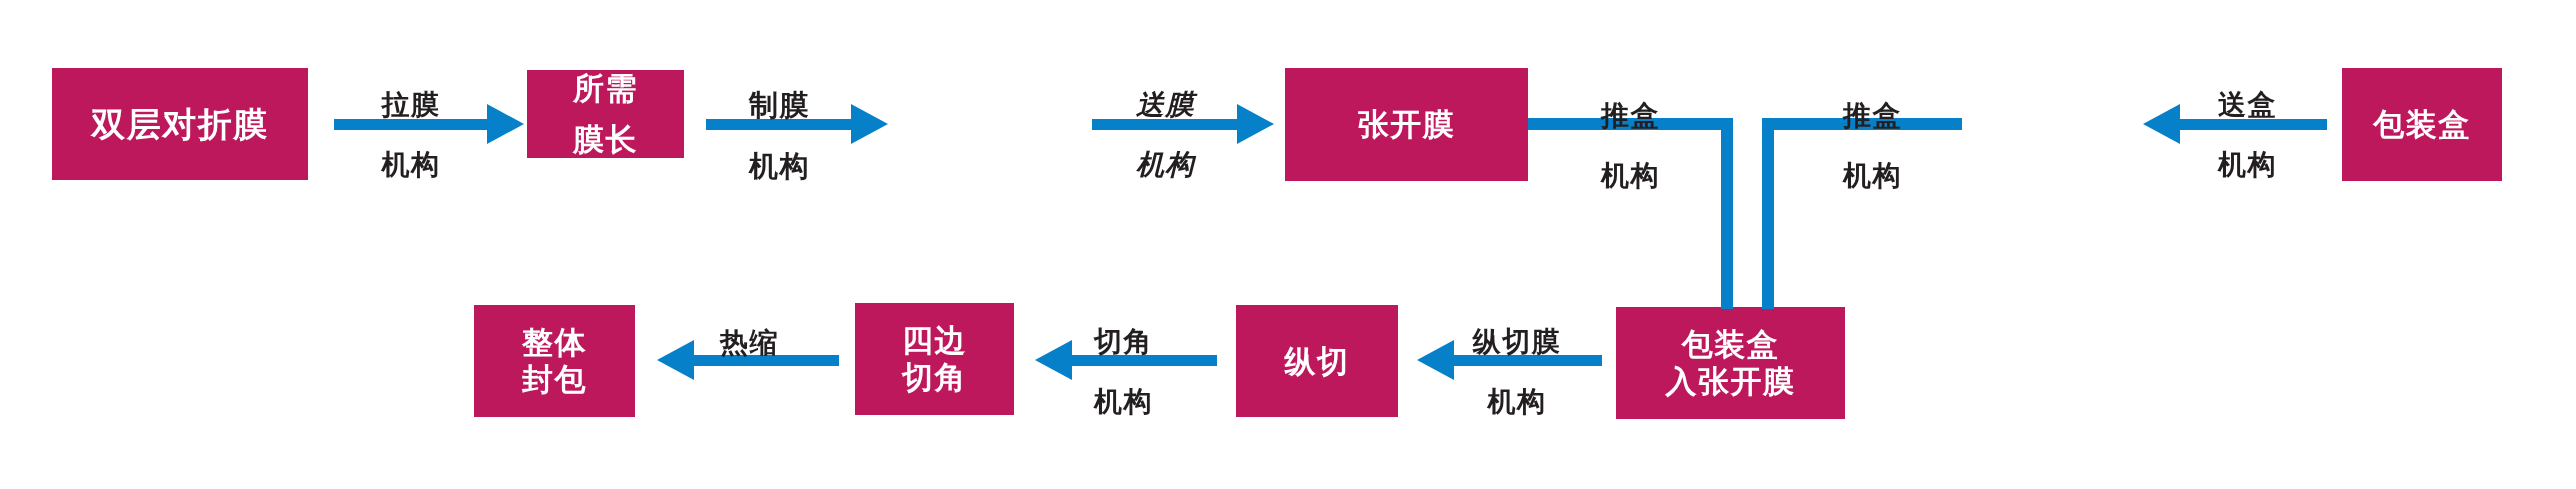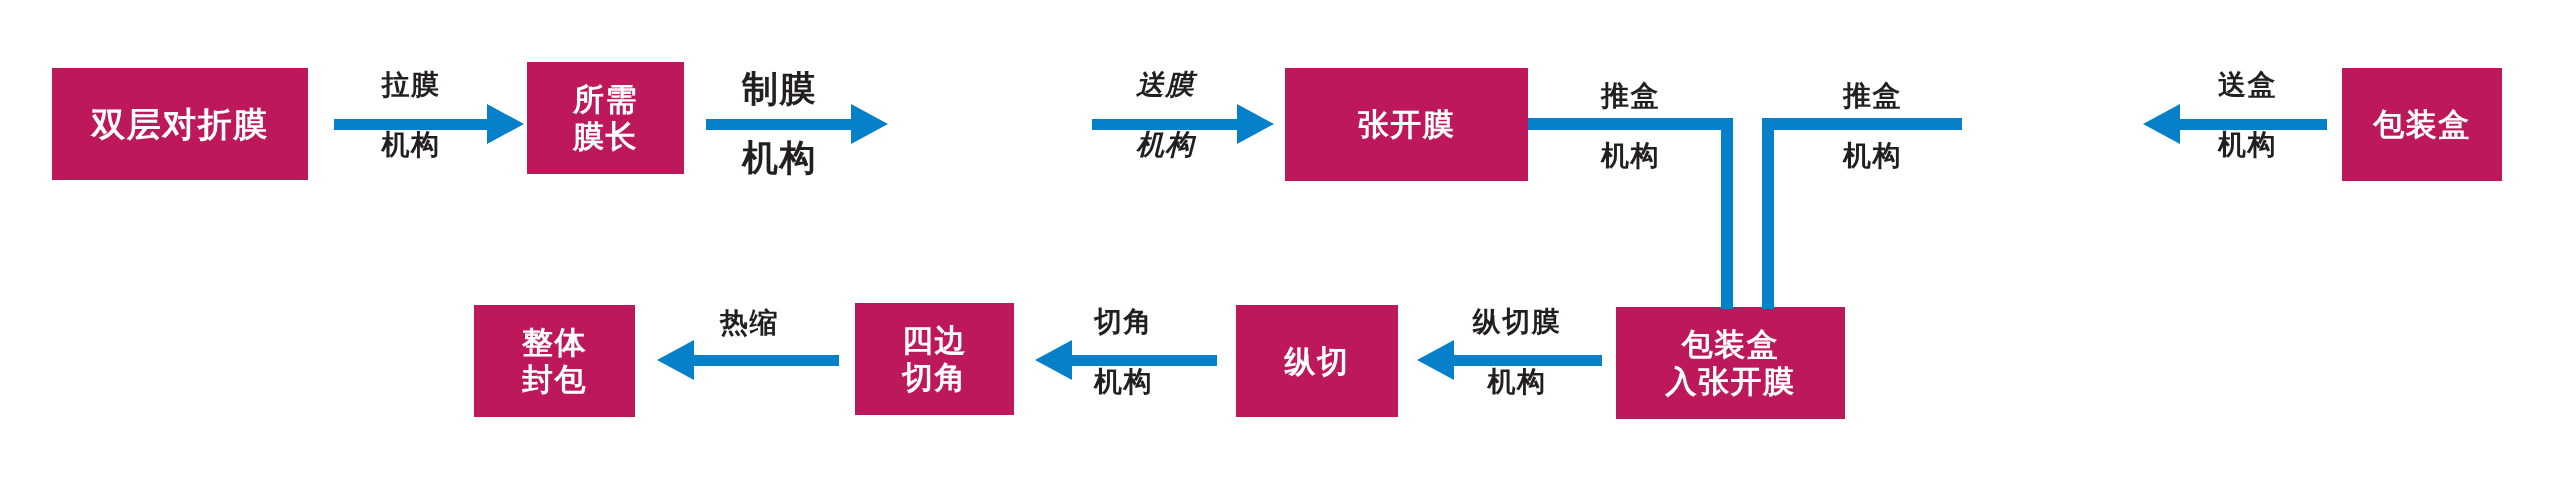--- a/index.html
+++ b/index.html
@@ -33,20 +33,21 @@
 
   
   .edge-label {
     position: absolute;
     color: #231f20;
     font-weight: bold;
     letter-spacing: 1.5px;
     text-align: center;
     white-space: nowrap;
     line-height: 1.05;
+    margin-top: 20px;
   }
   .edge-label .top  { display: block; }
   .edge-label .bot  { display: block; }
 
   
   .arrow { position: absolute; }
   .arrow .shaft {
     position: absolute;
     background: #0680c8;
     height: 10.3px;
@@ -74,21 +75,21 @@
 </style>
 </head>
 <body>
 
 <div id="stage">
 
   <div class="node" style="left:52px; top:68px; width:256px; height:112px; font-size:34px;">
     <span class="ln">双层对折膜</span>
   </div>
 
-  <div class="node" style="left:527px; top:62px; width:157px; height:112px; font-size:31px;">
+  <div class="node" style="left:527px; top:70px; width:157px; height:88px; font-size:31px;justify-content:space-between;">
     <span class="ln">所需</span>
     <span class="ln">膜长</span>
   </div>
 
 
   <div class="node" style="left:1285px; top:68px; width:243px; height:113px; font-size:31px;gap:44px;">
     <span class="ln">张开膜</span>
   </div>
 
 
@@ -121,21 +122,21 @@
   </div>
   <div class="edge-label" style="left:334px; top:70px; width:154px; font-size:28px;">
     <span class="top">拉膜</span>
     <span class="bot" style="margin-top:31px;">机构</span>
   </div>
 
   <div class="arrow right" style="left:706px; top:104px; width:182px; height:41px;">
     <div class="shaft" style="left:0; width:145px;"></div>
     <div class="head" style="left:145px; border-left:37px solid #0680c8;"></div>
   </div>
-  <div class="edge-label" style="left:706px; top:70px; width:147px; font-size:36px;">
+  <div class="edge-label" style="left:706px; top:70px; width:147px; font-size:29px;">
     <span class="top">制膜</span>
     <span class="bot" style="margin-top:31px;">机构</span>
   </div>
 
   <div class="arrow right" style="left:1092px; top:104px; width:182px; height:41px;">
     <div class="shaft" style="left:0; width:145px;"></div>
     <div class="head" style="left:145px; border-left:37px solid #0680c8;"></div>
   </div>
   <div class="edge-label" style="left:1092px; top:70px; width:147px; font-size:28px;font-style:italic;">
     <span class="top">送膜</span>

